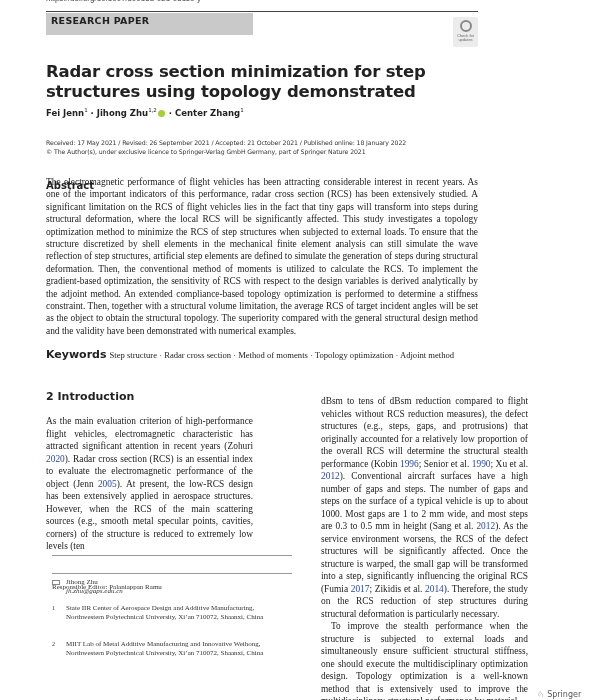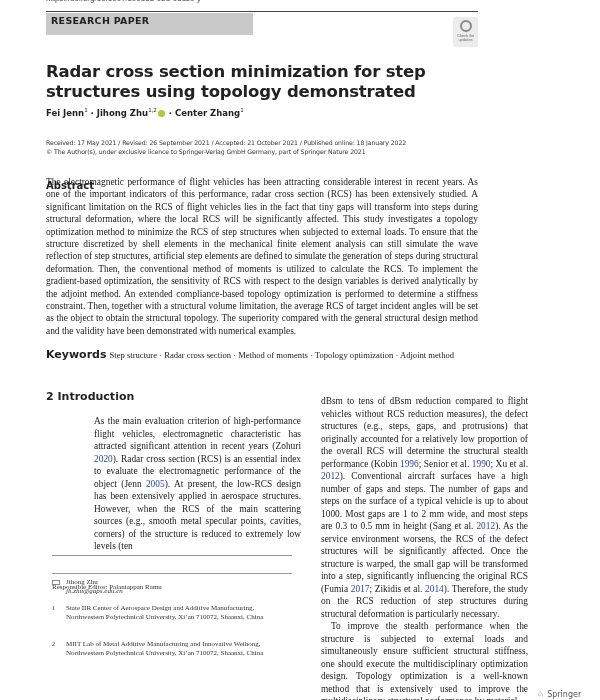--- a/index.html
+++ b/index.html
@@ -22,21 +22,21 @@
     .dates { position: absolute; left: 46px; top: 138px; font-size: 6.2px; line-height: 9px; color: #333; font-family: "DejaVu Sans", sans-serif; letter-spacing: -0.1px; }
 
     .abstract-h { position: absolute; left: 46px; top: 180px; font-size: 10px; font-weight: bold; font-family: "DejaVu Sans", sans-serif; color: #222; }
     .abstract { position: absolute; left: 46px; top: 176px; width: 432px; font-size: 9.4px; line-height: 12.4px; text-align: justify; font-family: "Liberation Serif", serif; color: #222; }
 
     .keywords { position: absolute; left: 46px; top: 348px; font-size: 8.6px; font-family: "Liberation Serif", serif; color: #222; }
     .keywords .kw-label { font-weight: bold; font-family: "DejaVu Sans", sans-serif; font-size: 11px; margin-right: 3px; }
 
     .intro-h { position: absolute; left: 46px; top: 390px; font-size: 11px; font-weight: bold; font-family: "DejaVu Sans", sans-serif; color: #222; }
     .col { position: absolute; width: 207px; font-size: 9.4px; line-height: 12.5px; text-align: justify; font-family: "Liberation Serif", serif; color: #222; }
-    .col-left { left: 46px; top: 415px; margin-left: 48px; }
+    .col-left { left: 46px; top: 415px; }
     .col-right { left: 321px; top: 395px; }
     .col p { margin: 0; }
     .col p.indent { text-indent: 10px; }
     .cite { color: #2b4a9b; }
 
     .fn-rule1 { position: absolute; left: 52px; top: 555px; width: 240px; height: 1px; background: #999; }
     .editor { position: absolute; left: 52px; top: 583px; font-size: 7px; font-family: "Liberation Serif", serif; color: #333; }
     .fn-rule2 { position: absolute; left: 52px; top: 573px; width: 240px; height: 1px; background: #999; }
 
     .fn { position: absolute; left: 52px; font-size: 7px; line-height: 9px; font-family: "Liberation Serif", serif; color: #333; }

